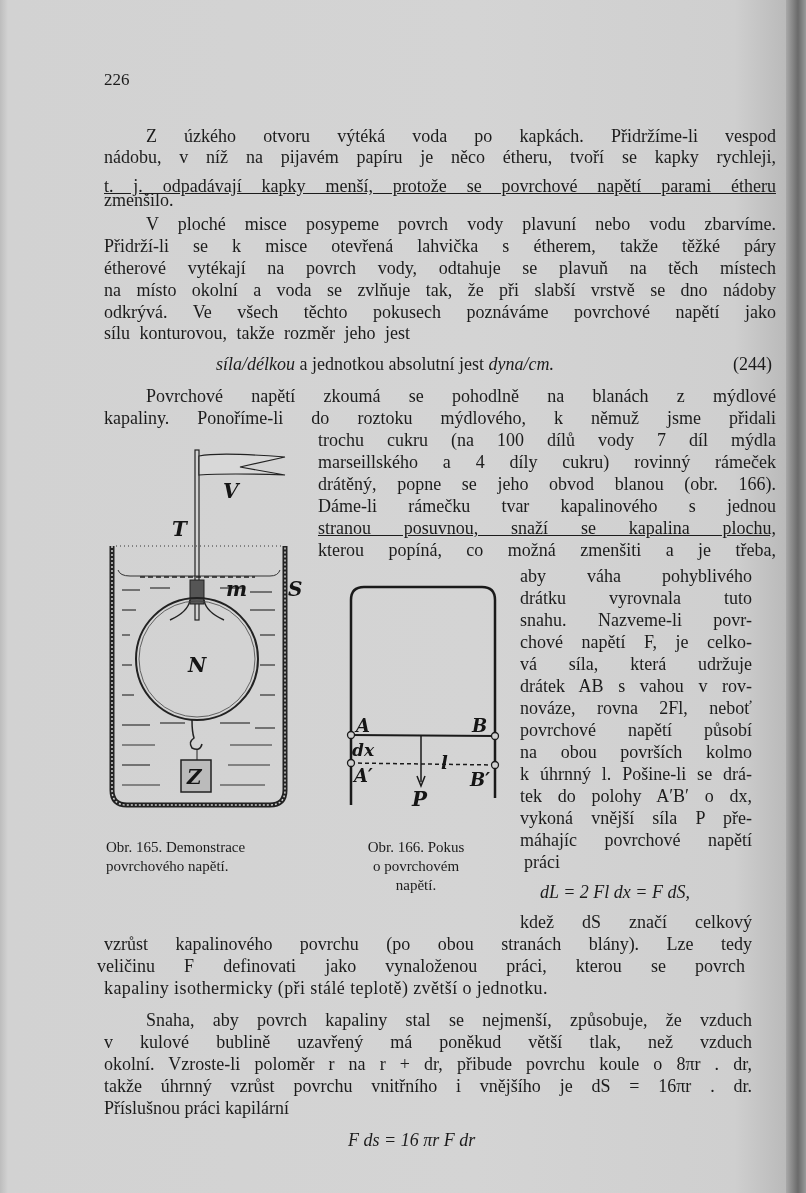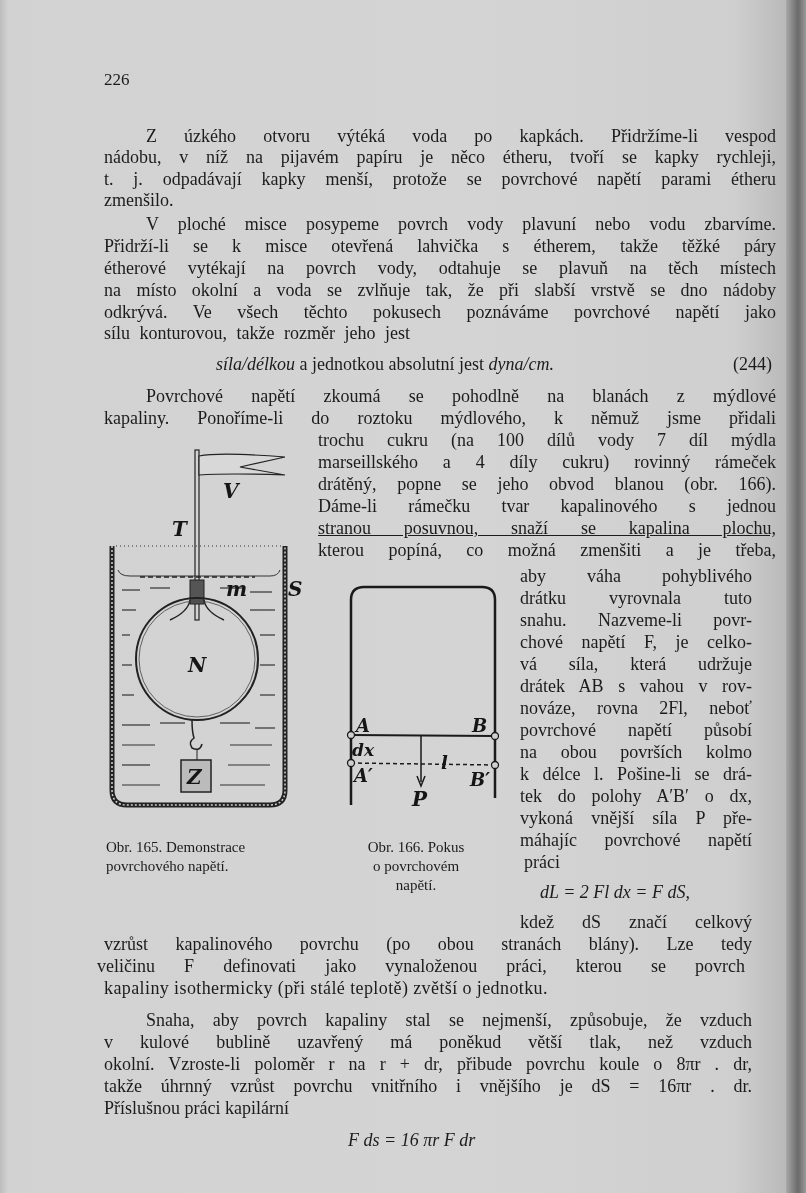--- a/index.html
+++ b/index.html
@@ -29,21 +29,21 @@
 <body>
 
 <div class="page" data-name="book-page"></div>
 <div class="edge" data-name="page-edge-shadow"></div>
 
 <div class="t pageno" data-name="page-number">226</div>
 
 <div data-name="paragraph-1">
   <div class="t j" style="left:146px;top:126px;width:630px;" data-name="text-line">Z úzkého otvoru výtéká voda po kapkách. Přidržíme-li vespod</div>
   <div class="t j" style="left:104px;top:147px;width:672px;" data-name="text-line">nádobu, v níž na pijavém papíru je něco étheru, tvoří se kapky rychleji,</div>
-  <div class="t j" style="left:104px;top:169px;width:672px;" data-name="text-line">t. j. odpadávají kapky menší, protože se povrchové napětí parami étheru</div>
+  <div class="t j" style="left:104px;top:176px;width:672px;text-decoration:underline;" data-name="text-line">t. j. odpadávají kapky menší, protože se povrchové napětí parami étheru</div>
   <div class="t" style="left:104px;top:190px;" data-name="text-line">zmenšilo.</div>
 </div>
 
 <div data-name="paragraph-2">
   <div class="t j" style="left:146px;top:214px;width:630px;" data-name="text-line">V ploché misce posypeme povrch vody plavuní nebo vodu zbarvíme.</div>
   <div class="t j" style="left:104px;top:236px;width:672px;" data-name="text-line">Přidrží-li se k misce otevřená lahvička s étherem, takže těžké páry</div>
   <div class="t j" style="left:104px;top:258px;width:672px;" data-name="text-line">étherové vytékají na povrch vody, odtahuje se plavuň na těch místech</div>
   <div class="t j" style="left:104px;top:280px;width:672px;" data-name="text-line">na místo okolní a voda se zvlňuje tak, že při slabší vrstvě se dno nádoby</div>
   <div class="t j" style="left:104px;top:302px;width:672px;" data-name="text-line">odkrývá. Ve všech těchto pokusech poznáváme povrchové napětí jako</div>
   <div class="t" style="left:104px;top:323px;word-spacing:5px;" data-name="text-line">sílu konturovou, takže rozměr jeho jest</div>
@@ -67,21 +67,21 @@
 
   <div class="t j" style="left:520px;top:566px;width:232px;" data-name="text-line">aby váha pohyblivého</div>
   <div class="t j" style="left:520px;top:588px;width:232px;" data-name="text-line">drátku vyrovnala tuto</div>
   <div class="t j" style="left:520px;top:610px;width:232px;" data-name="text-line">snahu. Nazveme-li povr-</div>
   <div class="t j" style="left:520px;top:632px;width:232px;" data-name="text-line">chové napětí F, je celko-</div>
   <div class="t j" style="left:520px;top:654px;width:232px;" data-name="text-line">vá síla, která udržuje</div>
   <div class="t j" style="left:520px;top:676px;width:232px;" data-name="text-line">drátek AB s vahou v rov-</div>
   <div class="t j" style="left:520px;top:698px;width:232px;" data-name="text-line">nováze, rovna 2Fl, neboť</div>
   <div class="t j" style="left:520px;top:720px;width:232px;" data-name="text-line">povrchové napětí působí</div>
   <div class="t j" style="left:520px;top:742px;width:232px;" data-name="text-line">na obou površích kolmo</div>
-  <div class="t j" style="left:520px;top:764px;width:232px;" data-name="text-line">k délce l. Pošine-li se drá-</div>
+  <div class="t j" style="left:520px;top:764px;width:232px;" data-name="text-line">k úhrnný l. Pošine-li se drá-</div>
   <div class="t j" style="left:520px;top:786px;width:232px;" data-name="text-line">tek do polohy A′B′ o dx,</div>
   <div class="t j" style="left:520px;top:808px;width:232px;" data-name="text-line">vykoná vnější síla P pře-</div>
   <div class="t j" style="left:520px;top:830px;width:232px;" data-name="text-line">máhajíc povrchové napětí</div>
   <div class="t" style="left:524px;top:852px;" data-name="text-line">práci</div>
 
   <div class="t it" style="left:540px;top:882px;" data-name="equation-dL">dL = 2 Fl dx = F dS,</div>
 
   <div class="t j" style="left:520px;top:912px;width:232px;" data-name="text-line">kdež dS značí celkový</div>
   <div class="t j" style="left:104px;top:934px;width:648px;" data-name="text-line">vzrůst kapalinového povrchu (po obou stranách blány). Lze tedy</div>
   <div class="t j" style="left:97px;top:956px;width:648px;" data-name="text-line">veličinu F definovati jako vynaloženou práci, kterou se povrch</div>

